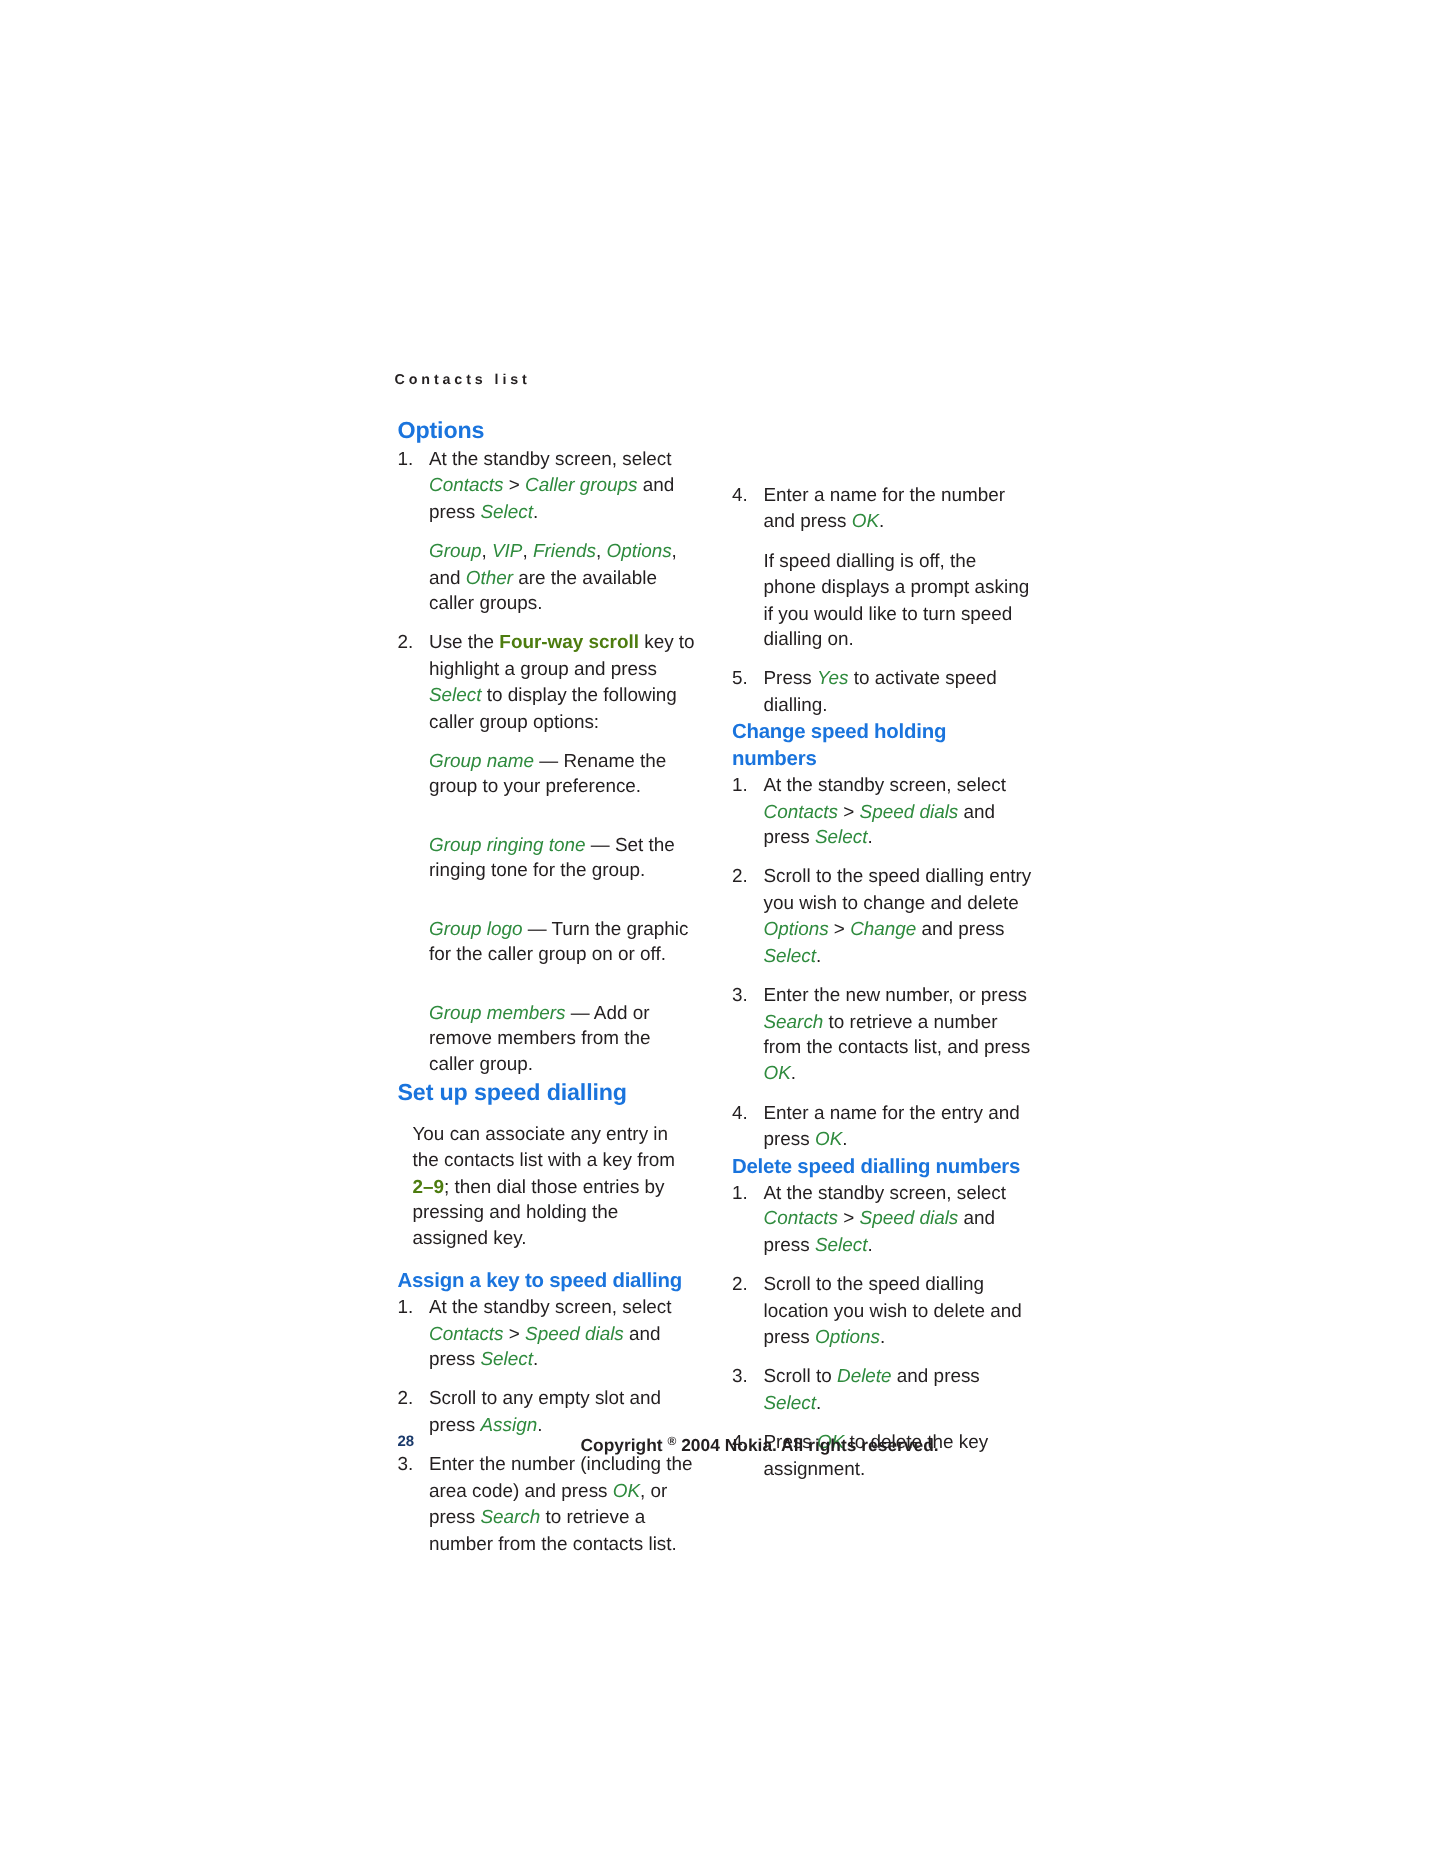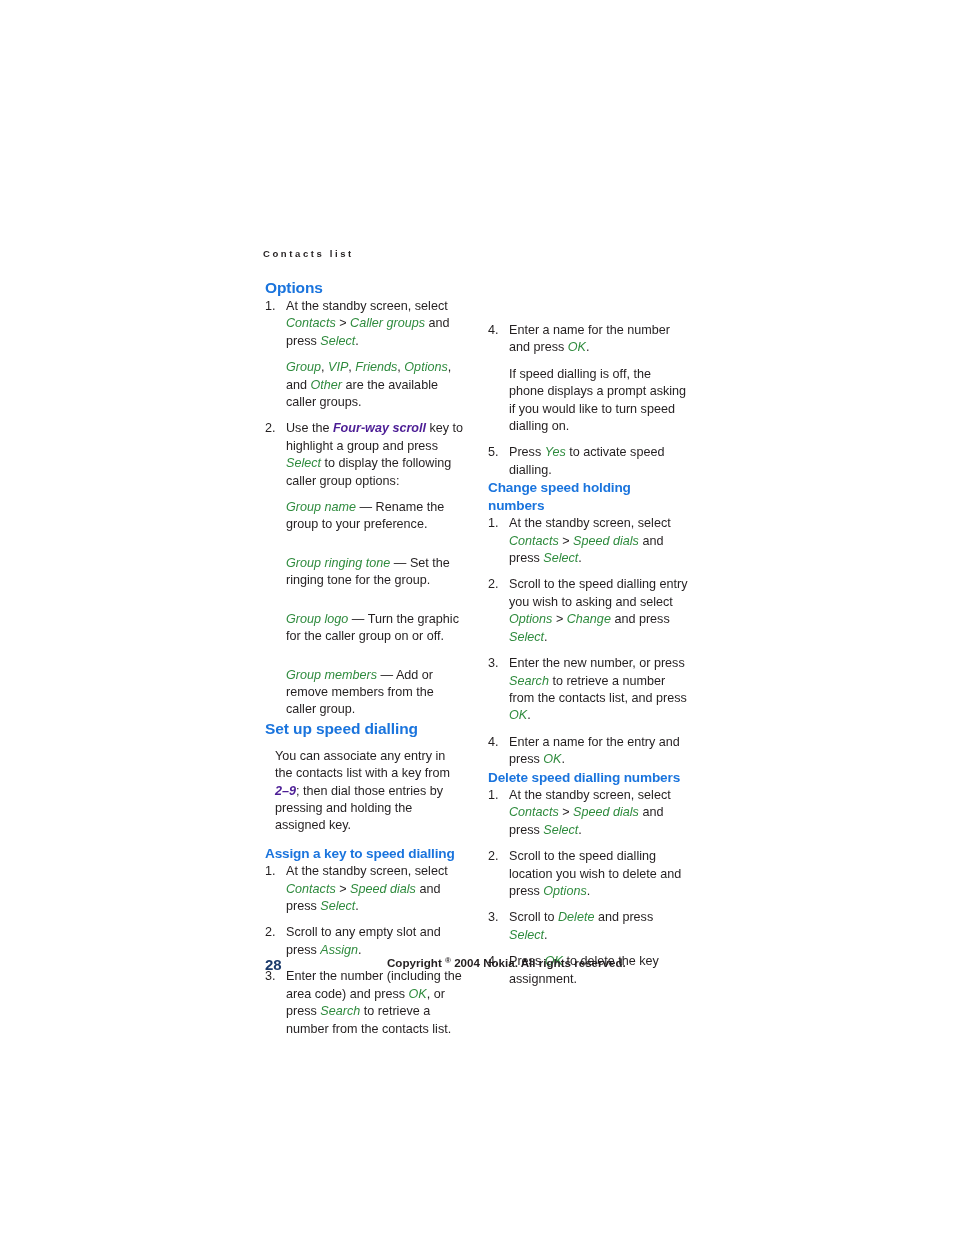--- a/index.html
+++ b/index.html
@@ -118,38 +118,37 @@
   }
   .defs .def + .def { margin-top: 21px; }
 
   
   .ui {
     color: #2f8b3e;
     font-style: italic;
   }
   .strong {
     font-weight: bold;
-    color: #4c1d95;
-    font-style: italic;
+    color: #4d7c0f;
   }
   .sep { color: #231f20; font-style: normal; }
 
   
   .footer {
     position: absolute;
     left: 265px;
     top: 956px;
     width: 424px;
     height: 18px;
   }
   .footer .pageno {
     position: absolute;
     left: 0;
     top: 0;
-    font-size: 15px;
+    font-size: 10px;
     font-weight: bold;
     color: #1b3a6b;
   }
   .footer .copyright {
     position: absolute;
     left: 122px;
     top: 0;
     font-size: 11.6px;
     font-weight: bold;
     color: #231f20;
@@ -212,21 +211,21 @@
           <span>Enter a name for the number and press </span><span class="ui">OK</span><span>.</span>
           <span class="sub-par">If speed dialling is off, the phone displays a prompt asking if you would like to turn speed dialling on.</span>
         </li>
         <li><span>Press </span><span class="ui">Yes</span><span> to activate speed dialling.</span></li>
       </ol>
 
       <h3 class="h-minor sp-before-minor">Change speed holding numbers</h3>
 
       <ol class="steps">
         <li><span>At the standby screen, select </span><span class="ui">Contacts</span><span class="sep"> &gt; </span><span class="ui">Speed dials</span><span> and press </span><span class="ui">Select</span><span>.</span></li>
-        <li><span>Scroll to the speed dialling entry you wish to asking and select </span><span class="ui">Options</span><span class="sep"> &gt; </span><span class="ui">Change</span><span> and press </span><span class="ui">Select</span><span>.</span></li>
+        <li><span>Scroll to the speed dialling entry you wish to change and delete </span><span class="ui">Options</span><span class="sep"> &gt; </span><span class="ui">Change</span><span> and press </span><span class="ui">Select</span><span>.</span></li>
         <li><span>Enter the new number, or press </span><span class="ui">Search</span><span> to retrieve a number from the contacts list, and press </span><span class="ui">OK</span><span>.</span></li>
         <li><span>Enter a name for the entry and press </span><span class="ui">OK</span><span>.</span></li>
       </ol>
 
       <h3 class="h-minor sp-before-minor">Delete speed dialling numbers</h3>
 
       <ol class="steps">
         <li><span>At the standby screen, select </span><span class="ui">Contacts</span><span class="sep"> &gt; </span><span class="ui">Speed dials</span><span> and press </span><span class="ui">Select</span><span>.</span></li>
         <li><span>Scroll to the speed dialling location you wish to delete and press </span><span class="ui">Options</span><span>.</span></li>
         <li><span>Scroll to </span><span class="ui">Delete</span><span> and press </span><span class="ui">Select</span><span>.</span></li>

